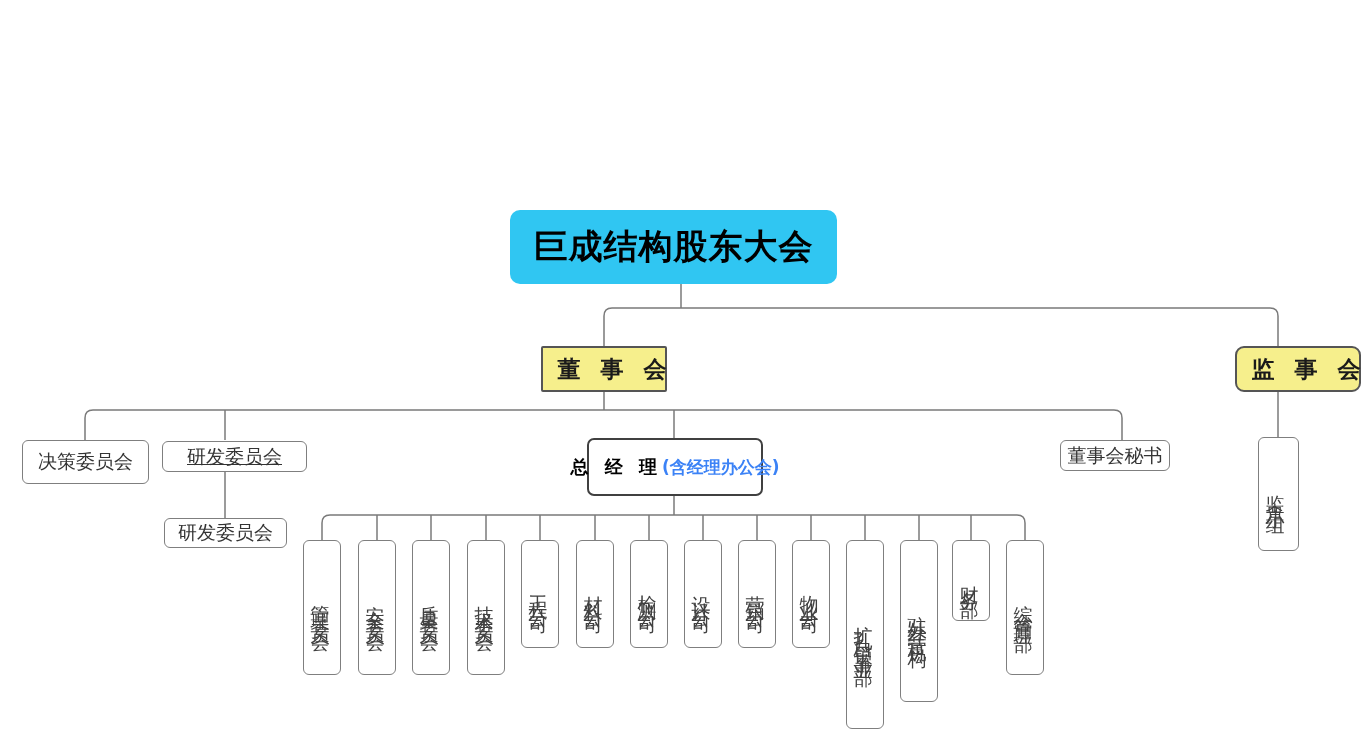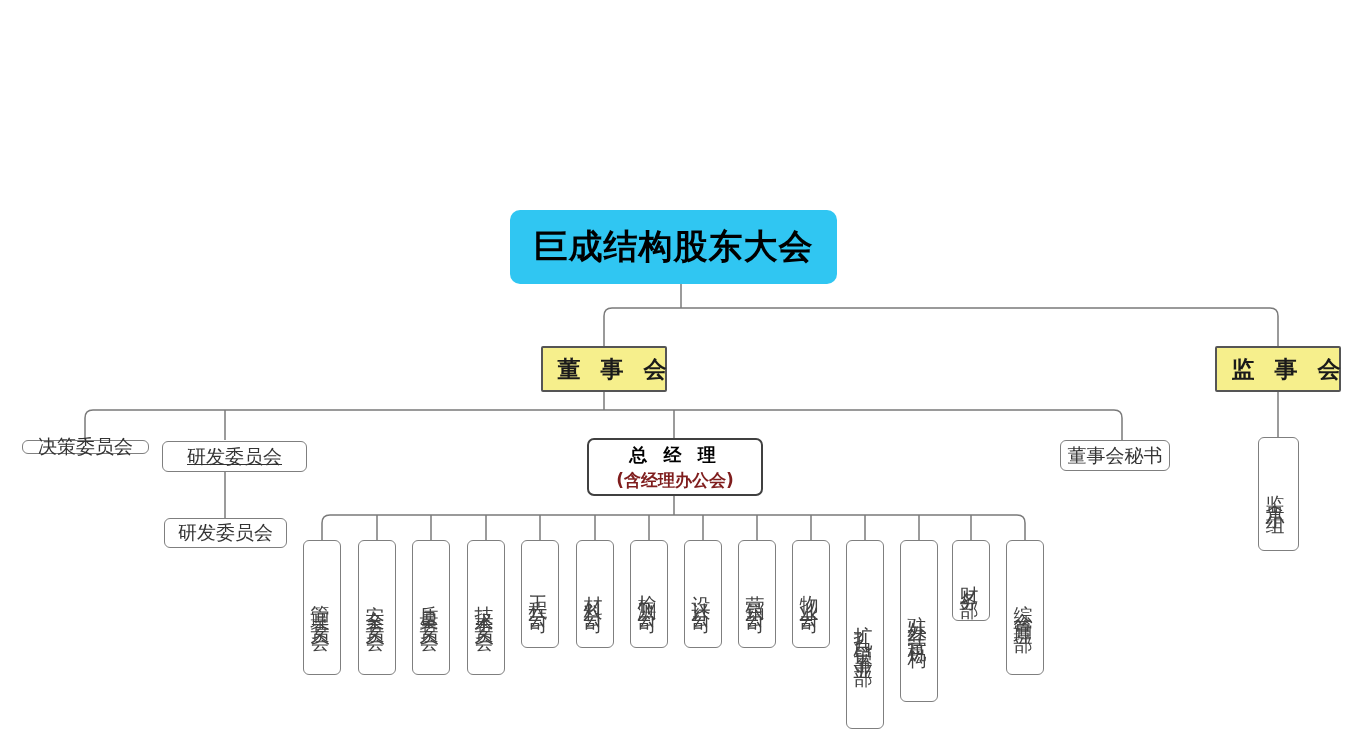--- a/index.html
+++ b/index.html
@@ -21,27 +21,27 @@
   .root{
     background:#30C6F2;border:none;border-radius:10px;
     font-size:34px;font-weight:bold;color:#000000;letter-spacing:1px;
   }
   .committee{
     background:#F6EF8C;border:2px solid #555555;
     font-size:23px;font-weight:bold;color:#1a1a1a;letter-spacing:6px;
     padding-left:22px;
   }
   .sq{border-radius:2px;}
-  .rd{border-radius:2px;}
+  .rd{border-radius:9px;margin-left:20px;}
   .gm{
     border:2px solid #404040;border-radius:7px;
-    flex-direction:column;line-height:1.45;
+    flex-direction:row;line-height:1.45;
   }
   .gm .l1{font-size:18px;font-weight:bold;letter-spacing:5px;color:#000;}
-  .gm .l2{font-size:17px;font-weight:bold;color:#7f1d1d;}
+  .gm .l2{font-size:17px;font-weight:bold;color:#3b82f6;}
   .vbox{
     position:absolute;box-sizing:border-box;z-index:1;
     background:#ffffff;border:1.5px solid #7f7f7f;border-radius:6px;
     writing-mode:vertical-lr;text-orientation:upright;
     font-size:19px;color:#404040;
     letter-spacing:7px;line-height:34px;text-align:center;
   }
 </style>
 </head>
 <body>
@@ -78,21 +78,21 @@
       <path d="M919 515 V540"></path>
       <path d="M971 515 V540"></path>
     </g>
   </svg>
 
   <div class="node root" style="left:510px;top:210px;width:327px;height:74px;">巨成结构股东大会</div>
 
   <div class="node committee sq" style="left:541px;top:346px;width:126px;height:46px;">董 事 会</div>
   <div class="node committee rd" style="left:1215px;top:346px;width:126px;height:46px;">监 事 会</div>
 
-  <div class="node" style="left:22px;top:440px;width:127px;height:14px;">决策委员会</div>
+  <div class="node" style="left:22px;top:440px;width:127px;height:44px;">决策委员会</div>
   <div class="node" style="left:162px;top:441px;width:145px;height:31px;text-decoration:underline;">研发委员会</div>
   <div class="node gm" style="left:587px;top:438px;width:176px;height:58px;">
     <div class="l1">总 经 理</div>
     <div class="l2">(含经理办公会)</div>
   </div>
   <div class="node" style="left:1060px;top:440px;width:110px;height:31px;">董事会秘书</div>
 
   <div class="node" style="left:164px;top:518px;width:123px;height:30px;">研发委员会</div>
 
   <div class="vbox" style="left:1258px;top:437px;width:41px;height:114px;">监查小组</div>

